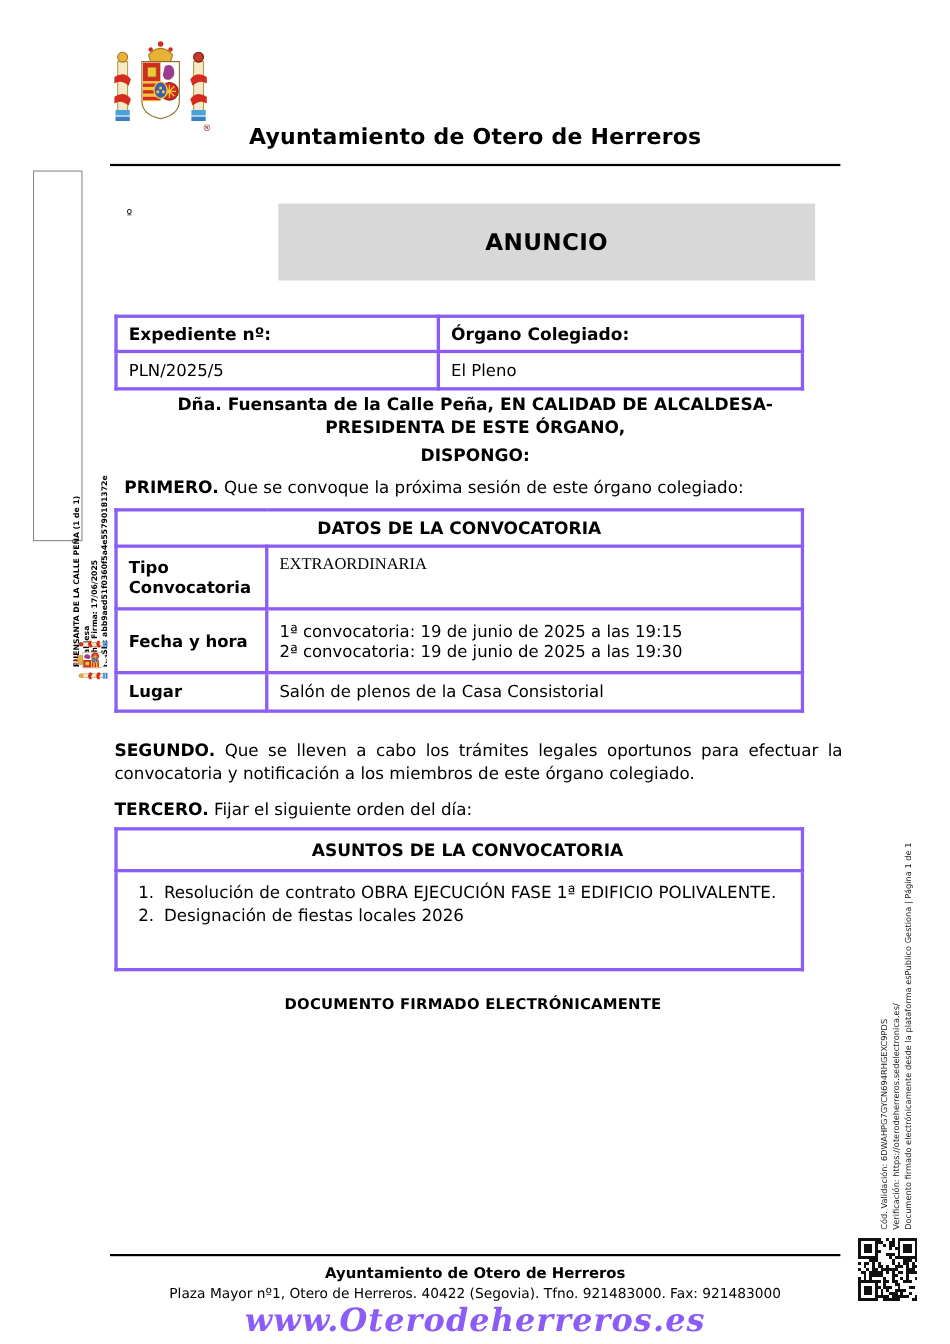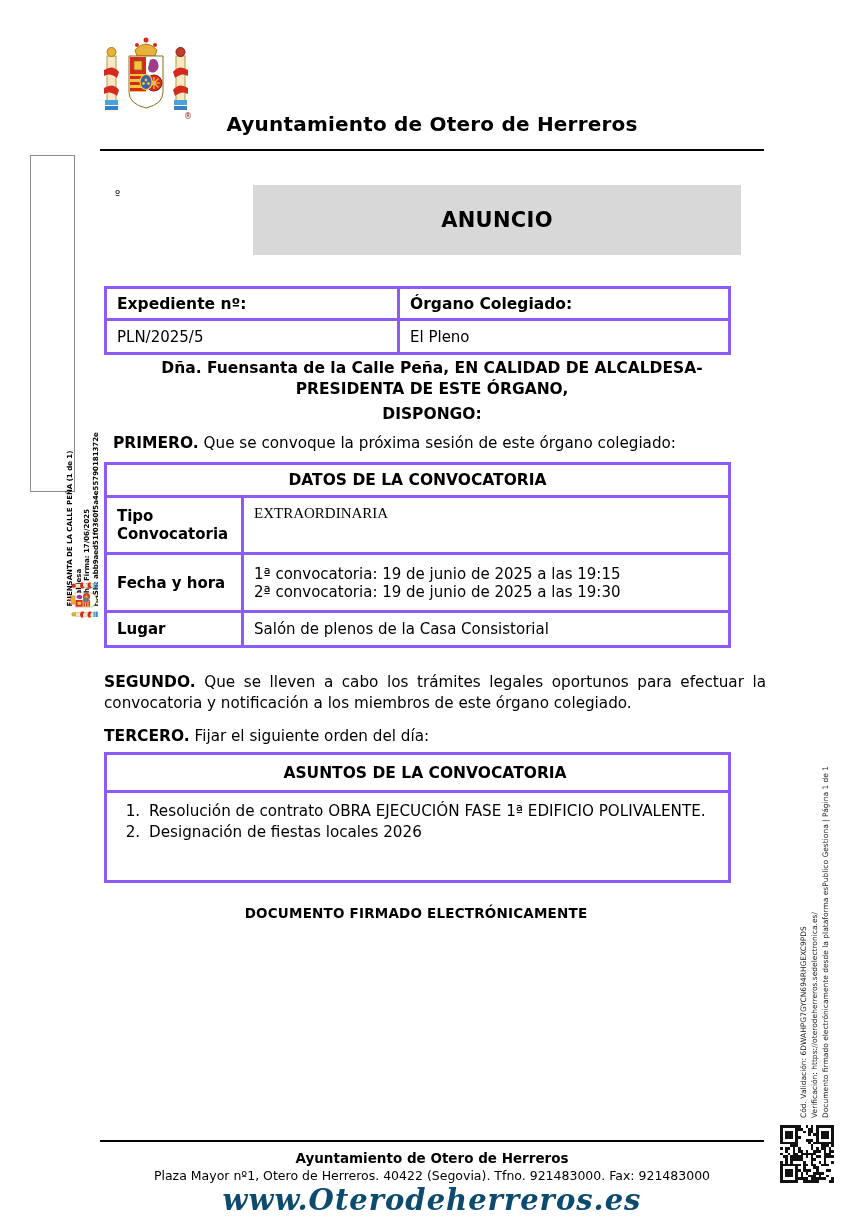--- a/index.html
+++ b/index.html
@@ -76,40 +76,40 @@
   .tercero { position: absolute; left: 104px; top: 726px; width: 662px; }
 
   
   .asuntos-table { position: absolute; left: 104px; top: 752px; }
   .asuntos-table .title-row td { height: 38px; text-align: center; font-weight: bold; font-size: 15.5px; padding-left: 25px; }
   .asuntos-table .body-row td { height: 90px; vertical-align: top; padding: 8px 10px 10px 14px; }
   .asuntos-table ol { margin-left: 24px; }
   .asuntos-table li { padding-left: 4px; line-height: 21px; font-size: 15.2px; }
 
   .signed {
-    position: absolute; left: 84px; top: 905px; width: 664px;
+    position: absolute; left: 98px; top: 905px; width: 664px;
     text-align: center; font-weight: bold; font-size: 13.5px; letter-spacing: 0.2px;
   }
 
   
   .right-margin-text {
     position: absolute; left: 626px; top: 910px; width: 380px; height: 36px;
     transform: rotate(-90deg);
     font-size: 7.5px; line-height: 11px; white-space: nowrap; color: #1a1a1a;
   }
   .qr { position: absolute; left: 780px; top: 1125px; width: 54px; height: 58px; }
 
   
   .footer-rule { position: absolute; left: 100px; top: 1140px; width: 664px; border-top: 2px solid #000; }
   .footer-name { position: absolute; left: 100px; top: 1150px; width: 664px; text-align: center; font-weight: bold; font-size: 13.5px; }
   .footer-address { position: absolute; left: 100px; top: 1168px; width: 664px; text-align: center; font-size: 12.5px; }
   .footer-site {
     position: absolute; left: 100px; top: 1183px; width: 664px; text-align: center;
     font-family: "DejaVu Serif", serif; font-style: italic; font-weight: bold;
-    font-size: 29px; color: #0c4a6e; text-decoration: none; letter-spacing: 1px;
+    font-size: 29px; color: #8b5cf6; text-decoration: none; letter-spacing: 1px;
   }
 </style>
 </head>
 <body>
 
 <div class="page">
 
   <svg class="coa" width="86" height="82" viewBox="0 0 86 82">
     <defs>
       <g id="coa-sym">

